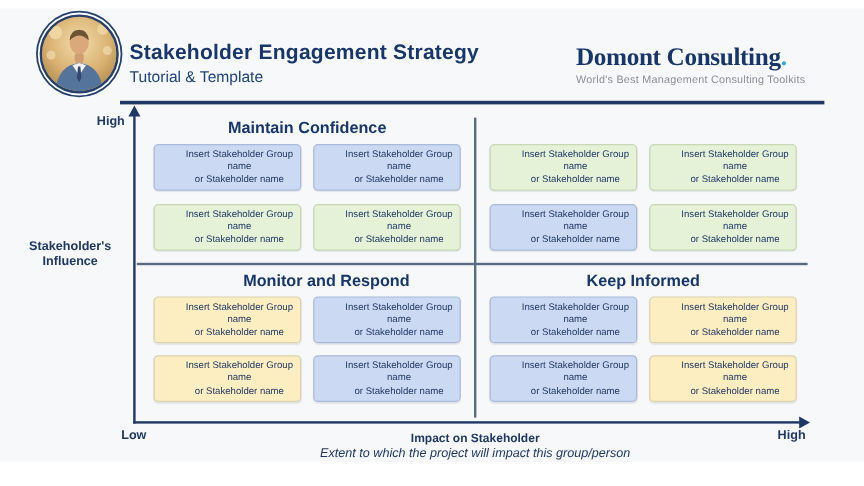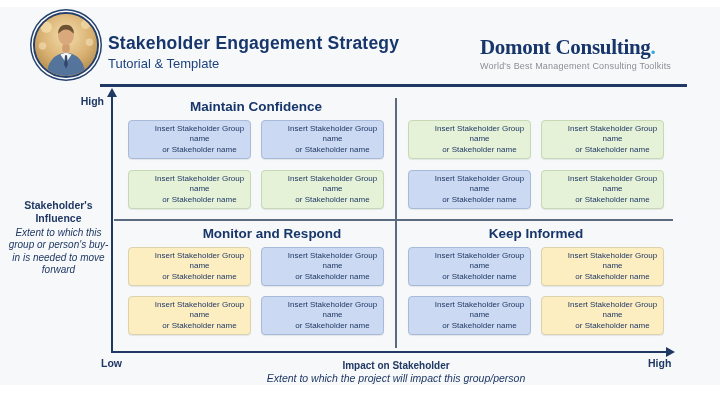--- a/index.html
+++ b/index.html
@@ -92,21 +92,20 @@
   <div class="y-axis"></div>
   <div class="y-arrow"></div>
   <div class="x-axis"></div>
   <div class="x-arrow"></div>
   <div class="axis-end y-high">High</div>
   <div class="axis-end x-low">Low</div>
   <div class="axis-end x-high">High</div>
 
   <div class="y-title-block">
     <div class="y-title">Stakeholder's Influence</div>
-    <div class="y-desc">Extent to which this group or person's buy-in is needed to move forward</div>
   </div>
   <div class="x-title-block">
     <div class="x-title">Impact on Stakeholder</div>
     <div class="x-desc">Extent to which the project will impact this group/person</div>
   </div>
 
   <div class="divider-v"></div>
   <div class="divider-h"></div>
   <div class="qtitle" style="left:120px; top:99px;">Maintain Confidence</div>
   <div class="qtitle" style="left:136px; top:226px;">Monitor and Respond</div>

